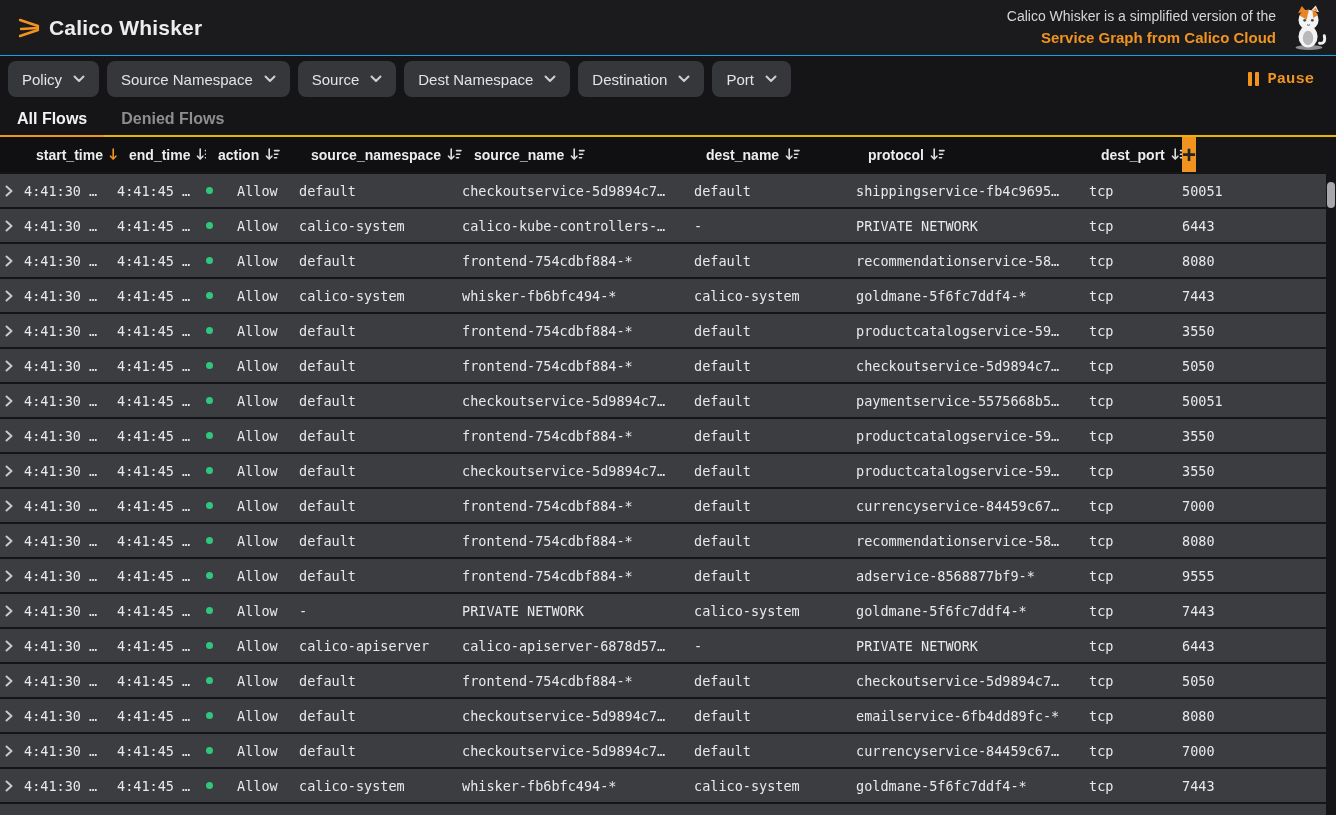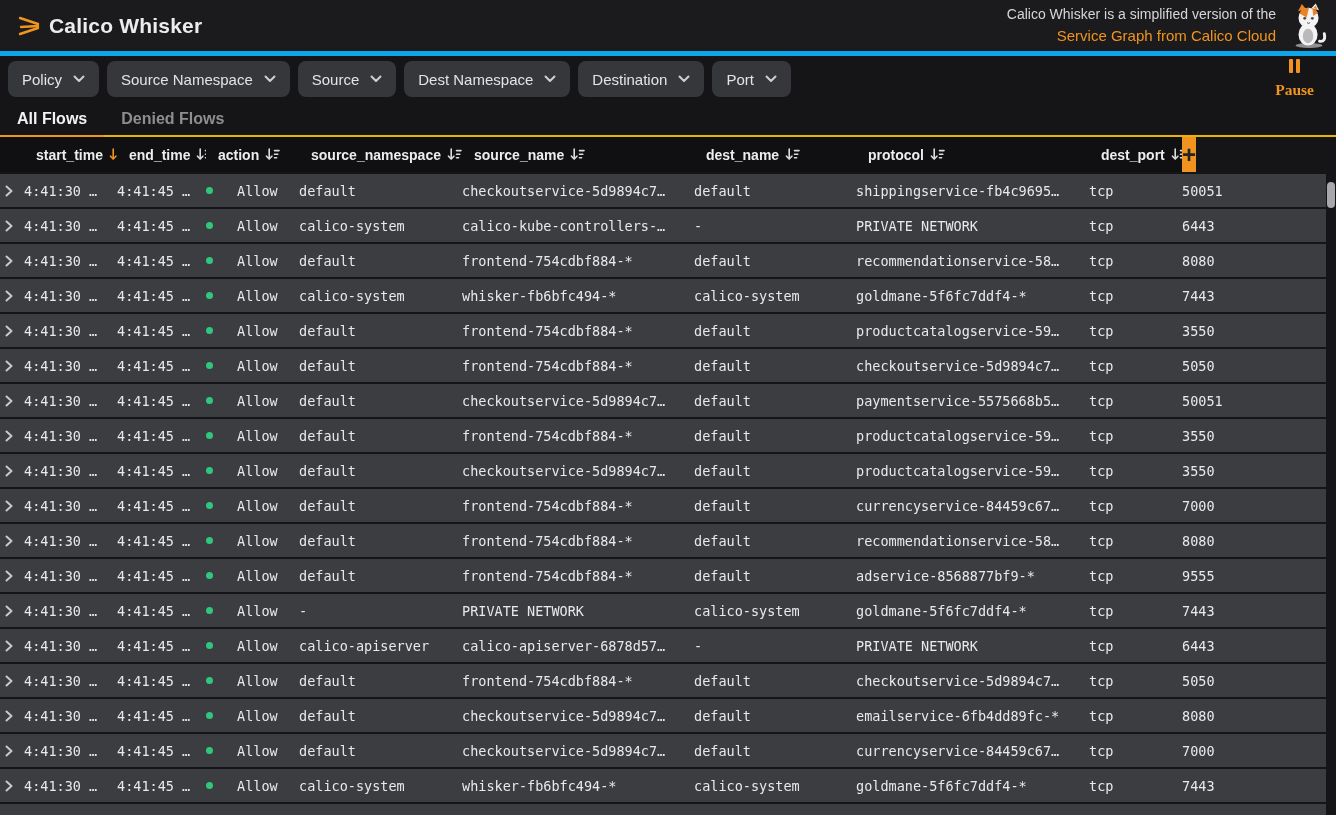--- a/index.html
+++ b/index.html
@@ -4,42 +4,42 @@
 <style>
   * { margin:0; padding:0; box-sizing:border-box; }
   html,body { background:#0e0e10; }
   .page {
     position:relative; width:1336px; height:815px; overflow:hidden;
     background:#151517; font-family:"Liberation Sans", sans-serif;
   }
 
   
   .topbar {
-    height:56px; background:#1b1b1d; border-bottom:5px solid #0ea5e9;
+    height:56px; background:#1b1b1d; border-bottom:1px solid #0ea5e9;
     display:flex; align-items:center; justify-content:space-between;
     padding:0 6px 0 16px;
   }
   .logo { display:flex; align-items:center; gap:7px; }
   .logo-text { color:#ececee; font-size:21px; font-weight:bold; letter-spacing:.2px; }
   .topbar-right { display:flex; align-items:center; gap:12px; }
   .tagline { text-align:right; line-height:1.45; }
   .tagline-1 { color:#d6d6d8; font-size:14px; }
-  .tagline-2 { color:#F0941F; font-size:15px; font-weight:normal; cursor:pointer; }
+  .tagline-2 { color:#F0941F; font-size:15px; font-weight:bold; cursor:pointer; }
 
   
   .filter-bar { display:flex; align-items:center; gap:8px; padding:10px 8px; height:46px; }
   .filter-btn {
     height:36px; background:#36373b; border:none; border-radius:8px;
     padding:8px 14px; display:flex; align-items:center; gap:11px;
     color:#e4e4e6; font-size:15px; font-family:"Liberation Sans", sans-serif; cursor:pointer;
   }
   .pause-btn {
     margin-left:auto; margin-right:14px; display:flex; align-items:center; gap:8px;
     background:none; border:none; color:#F0941F; font-size:15.5px; font-weight:bold;
-    font-family:Liberation Serif, serif; cursor:pointer;flex-direction:column;
+    font-family:Liberation Mono, monospace; cursor:pointer;
   }
   .pause-icon { display:flex; gap:3px; }
   .pause-icon i { display:block; width:4px; height:14px; background:#F0941F; border-radius:1px; }
 
   
   .tabs { display:flex; height:35px; border-bottom:2px solid #eab308; padding:0; }
   .tab {
     display:flex; align-items:center; padding:0 17px; margin-bottom:-3px;
     border-bottom:3px solid transparent; color:#8e8e92; font-size:16px;
     font-weight:bold; cursor:pointer; white-space:nowrap;

